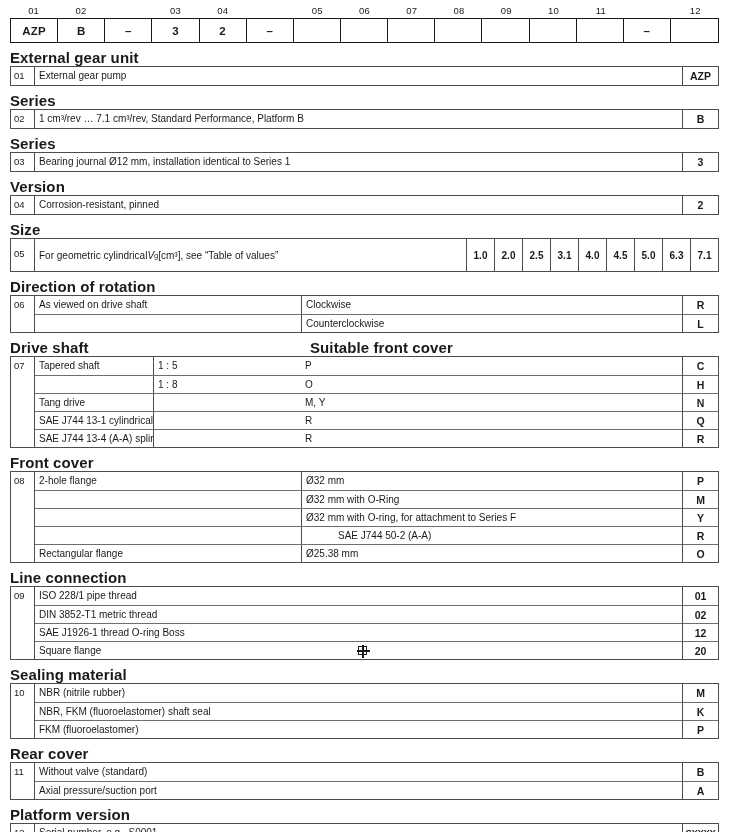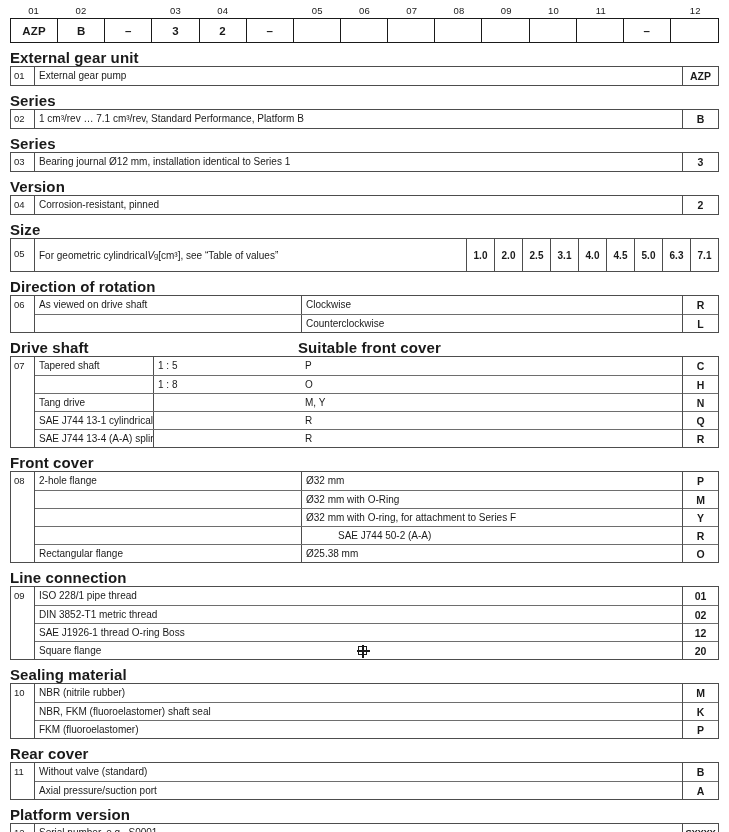--- a/index.html
+++ b/index.html
@@ -61,20 +61,21 @@
     font-weight: bold;
     letter-spacing: 0.1px;
     margin: 9px 0 2px 0;
     line-height: 12px;
   }
   .sect-title.with-sub {
     display: flex;
   }
   .sect-title .sub-right {
     font-weight: bold;
+    margin-left: 12px;
   }
 
   
   .block {
     border-top: 1.7px solid #4d4d4d;
     border-bottom: 1.7px solid #4d4d4d;
     border-left: 1.3px solid #4d4d4d;
     border-right: 1.3px solid #4d4d4d;
     box-sizing: border-box;
     display: flex;

